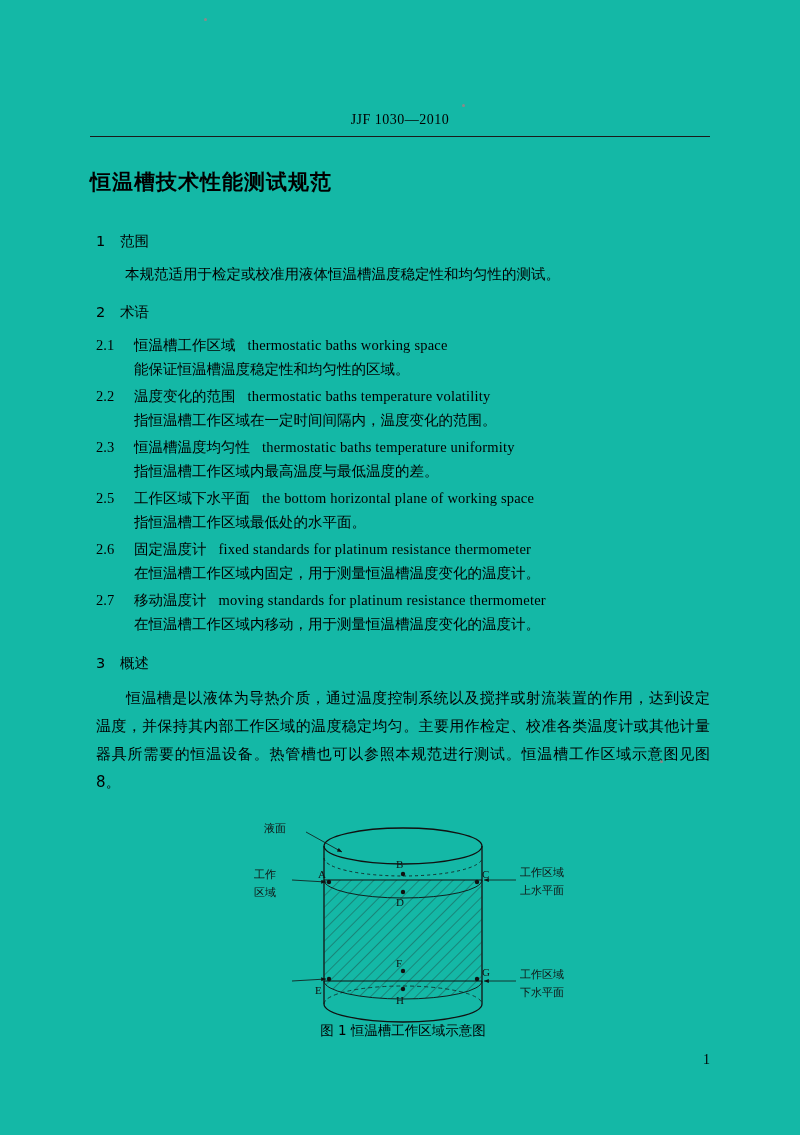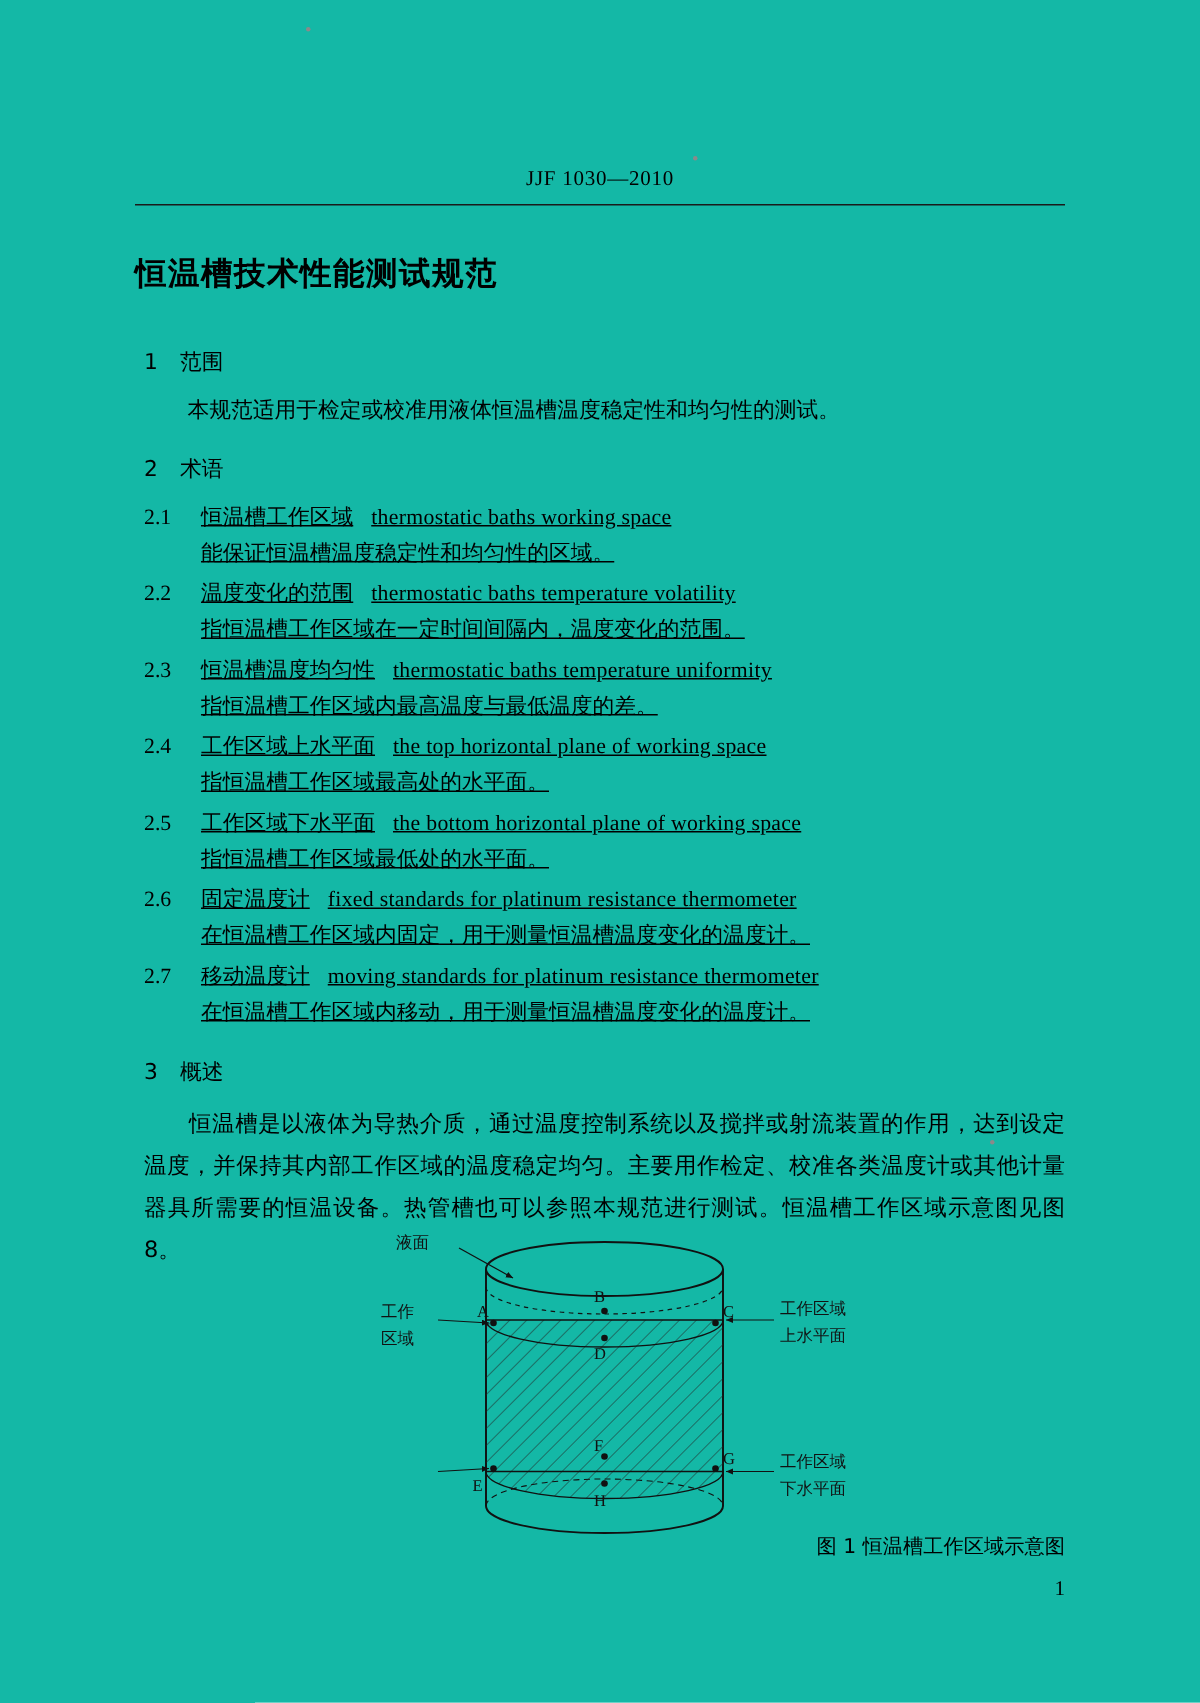--- a/index.html
+++ b/index.html
@@ -73,21 +73,20 @@
     line-height: 25px;
     text-indent: 2em;
     margin: 0 0 16px 0;
     font-family: "DejaVu Sans", sans-serif;
   }
   .term-list {
     margin: 0 0 14px 0;
   }
   .term {
     margin: 0 0 3px 0;
-    text-decoration: underline;
   }
   .term-line1 {
     font-size: 14.5px;
     line-height: 24px;
     font-family: "DejaVu Sans", sans-serif;
     white-space: nowrap;
   }
   .term-line1 .t-num {
     display: inline-block;
     width: 38px;
@@ -123,21 +122,21 @@
     left: 96px;
     top: 818px;
     width: 614px;
     height: 240px;
   }
   .fig-caption {
     position: absolute;
     left: 0;
     top: 204px;
     width: 614px;
-    text-align: right;
+    text-align: center;
     font-size: 13.5px;
     font-family: "DejaVu Sans", sans-serif;
   }
   .page-number {
     position: absolute;
     left: 90px;
     top: 1052px;
     width: 620px;
     text-align: right;
     font-size: 14px;
@@ -194,26 +193,20 @@
         <div class="term-line2">指恒温槽工作区域在一定时间间隔内，温度变化的范围。</div>
       </div>
 
       <div class="term">
         <div class="term-line1">
           <span class="t-num">2.3</span><span class="t-cn">恒温槽温度均匀性</span><span class="t-en">thermostatic baths temperature uniformity</span>
         </div>
         <div class="term-line2">指恒温槽工作区域内最高温度与最低温度的差。</div>
       </div>
 
-      <div class="term">
-        <div class="term-line1">
-          <span class="t-num">2.4</span><span class="t-cn">工作区域上水平面</span><span class="t-en">the top horizontal plane of working space</span>
-        </div>
-        <div class="term-line2">指恒温槽工作区域最高处的水平面。</div>
-      </div>
 
       <div class="term">
         <div class="term-line1">
           <span class="t-num">2.5</span><span class="t-cn">工作区域下水平面</span><span class="t-en">the bottom horizontal plane of working space</span>
         </div>
         <div class="term-line2">指恒温槽工作区域最低处的水平面。</div>
       </div>
 
       <div class="term">
         <div class="term-line1">

